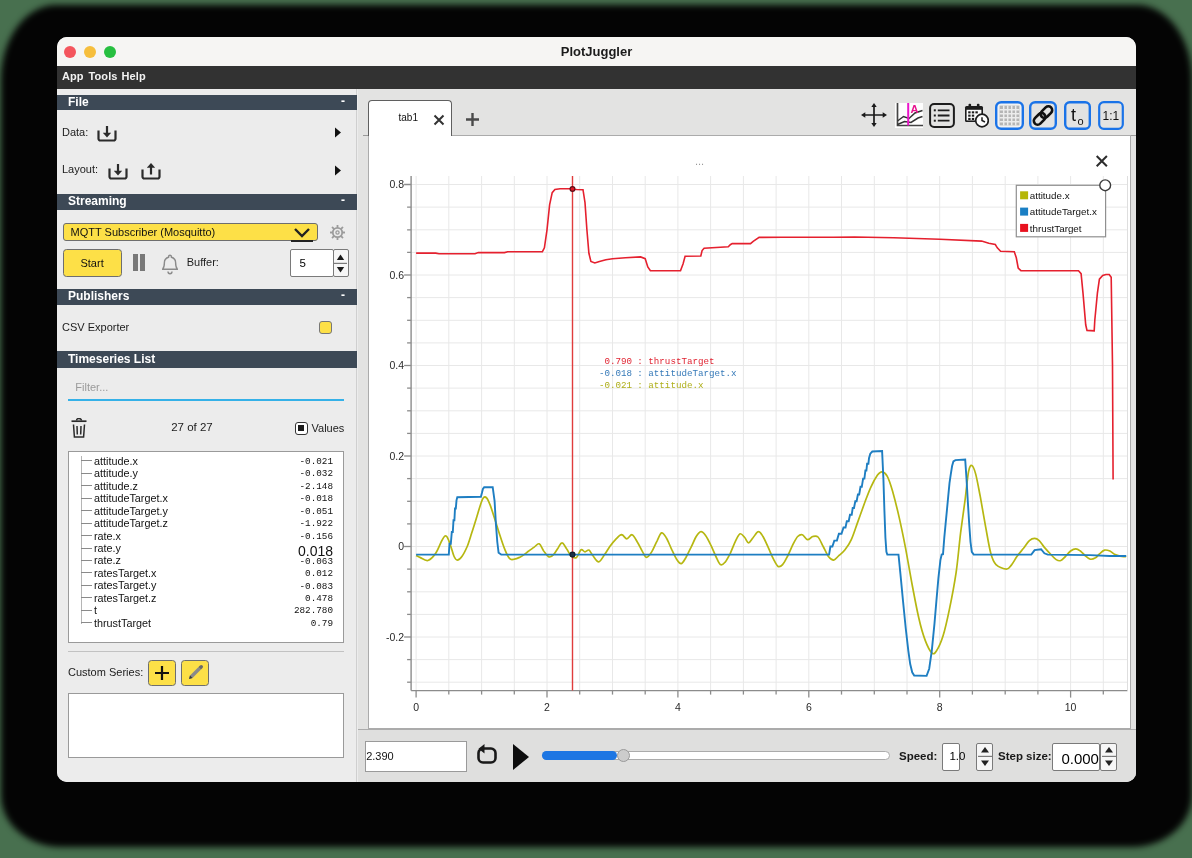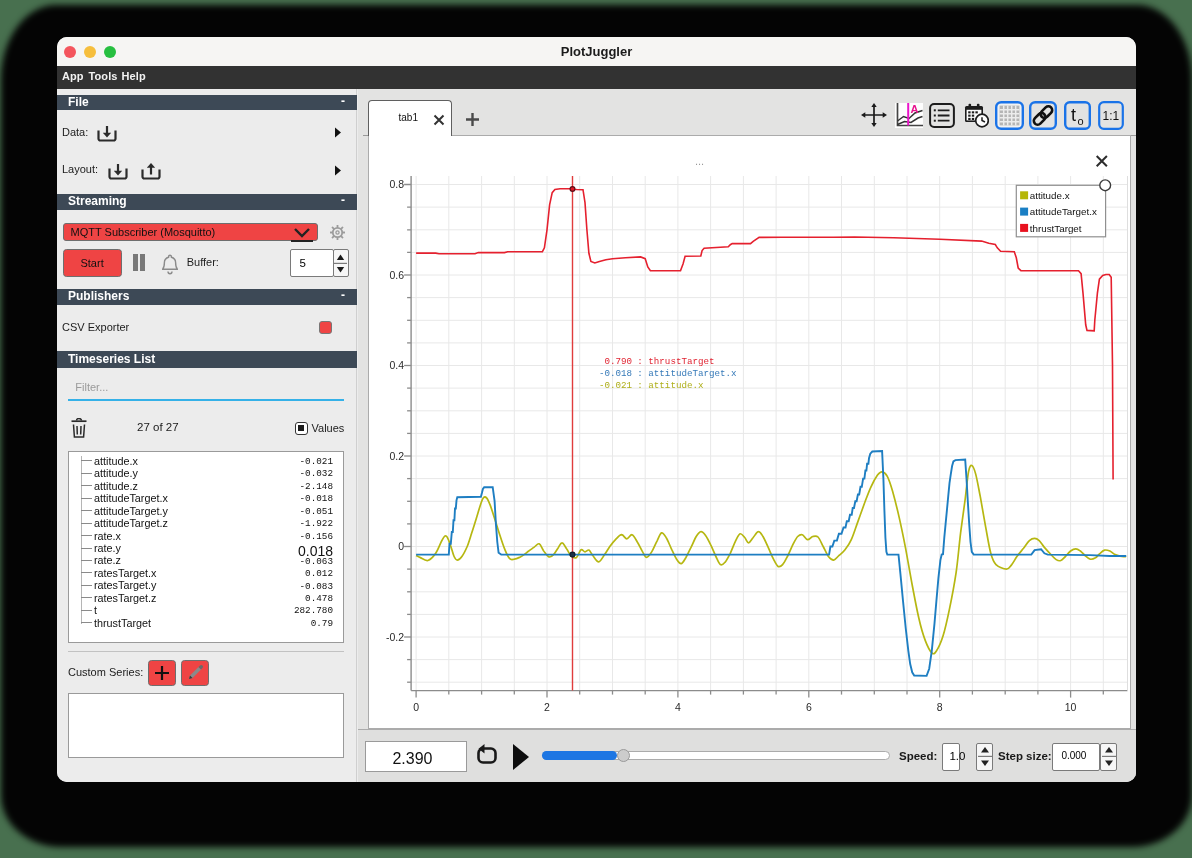--- a/index.html
+++ b/index.html
@@ -8,21 +8,21 @@
 #titlebar{position:absolute;left:0;top:0;width:1079px;height:29px;background:#f6f5f3}
 .dot{position:absolute;top:9px;width:12px;height:12px;border-radius:50%}
 #title{position:absolute;left:0;top:0;width:1079px;height:29px;line-height:30px;text-align:center;font-size:13px;font-weight:bold;color:#1b1b1b}
 #menubar{position:absolute;left:0;top:29px;width:1079px;height:23px;background:#323232;color:#f2f2f2;font-size:11px;font-weight:bold;letter-spacing:0.1px}
 #menubar span{position:absolute}
 #panel{position:absolute;left:0;top:52px;width:300px;height:693px;background:#ececec;border-right:1px solid #cfcfcf}
 .hdr{position:absolute;left:0;width:300px;height:15.5px;background:#3d4956;color:#fff;font-size:12px;font-weight:bold;line-height:15px}
 .hdr b{position:absolute;left:11px;top:0.2px}
 .hdr i{position:absolute;right:12px;top:-1px;font-style:normal;font-weight:bold}
 .lbl{position:absolute;color:#1c1c1c;font-size:11px}
-.btn{position:absolute;background:#ef4444;border:1.5px solid #6e6e6e;border-radius:3.5px}
+.btn{position:absolute;background:#fde047;border:1.5px solid #6e6e6e;border-radius:3.5px}
 #rightbg{position:absolute;left:301px;top:52px;width:778px;height:693px;background:#e3e3e2}
 #tabpane{position:absolute;left:310.5px;top:98px;width:763px;height:593.5px;background:#fff;border:1px solid #ababab}
 #tab{position:absolute;left:310.5px;top:63px;width:84px;height:36px;background:#fff;border:1.5px solid #5f5f5f;border-bottom:none;border-radius:4px 4px 0 0;z-index:3}
 #paneline{position:absolute;left:306px;top:98px;width:773px;height:0;border-top:1px solid #9a9a9a}
 #botbar{position:absolute;left:301px;top:691.5px;width:778px;height:53.5px;background:#dfdfde;border-top:1px solid #ababab}
 .spin{position:absolute;background:#fff;border:1.3px solid #7a7a7a;border-radius:2px}
 .spinbtns{position:absolute;width:16px;background:#f6f6f6;border:1.3px solid #7a7a7a;border-radius:2px}
 svg{display:block}
 </style></head><body>
 <div id="shadow"></div>
@@ -359,21 +359,21 @@
 <div class="abs" style="left:10.7px;top:361.7px;width:276.5px;height:2.2px;background:#35b1e8"></div>
 <svg class="abs" width="16" height="20" style="left:13.5px;top:381px" viewBox="0 0 16 20">
 <g fill="none" stroke="#2b2b2b" stroke-width="1.5">
 <path d="M5.5,2.5 a2.5,2 0 0 1 5,0"></path>
 <line x1="0.5" y1="3.2" x2="15.5" y2="3.2" stroke-width="1.7"></line>
 <path d="M2.5,6.5 L3.4,19 H12.6 L13.5,6.5"></path>
 <line x1="6" y1="8" x2="6.3" y2="16.5"></line>
         <line x1="10" y1="8" x2="9.7" y2="16.5"></line>
 </g>
     </svg>
-<div class="abs" style="left:80px;top:384px;width:110px;text-align:left;font-size:11.5px;color:#1c1c1c">27 of 27</div>
+<div class="abs" style="left:80px;top:384px;width:110px;text-align:center;font-size:11.5px;color:#1c1c1c">27 of 27</div>
 <div class="abs" style="left:237.7px;top:384.9px;width:13.4px;height:13.4px;border:1.6px solid #333;border-radius:3px;background:#fff">
       <div style="position:absolute;left:2.4px;top:2.4px;width:5.8px;height:5.8px;background:#1c1c1c"></div>
     </div>
 <div class="lbl" style="left:254.5px;top:385px">Values</div>
 <div class="abs" style="left:11px;top:414px;width:276px;height:192px;background:#fff;border:1px solid #9a9a9a">
       <div style="position:absolute;left:11.5px;top:4px;width:1px;height:168px;background:#b5b5b5"></div>
       <div style="position:absolute;left:25px;top:2.8px;font-size:10.8px;color:#111">attitude.x</div>
       <div style="position:absolute;right:10px;top:4.0px;font-size:9.3px;color:#111;font-family:'Liberation Mono',monospace">-0.021</div>
       <div style="position:absolute;left:11.5px;top:8.4px;width:11px;height:1px;background:#8a8a8a"></div>
       <div style="position:absolute;left:25px;top:15.2px;font-size:10.8px;color:#111">attitude.y</div>
@@ -426,21 +426,21 @@
 <div class="btn" style="left:124px;top:623px;width:28px;height:26px">
       <svg width="18" height="18" style="position:absolute;left:4px;top:3px" viewBox="0 0 18 18">
 <path d="M3,15 L4,11.5 L12.5,3 L15,5.5 L6.5,14 Z" fill="#8a8a8a"></path>
 <path d="M12.5,3 L15,5.5 L16.5,4 a1.7,1.7 0 0 0 -2.5,-2.5 Z" fill="#6a6a6a"></path>
 <path d="M3,15 L4,11.5 L6.5,14 Z" fill="#3a3a3a"></path>
       </svg>
     </div>
 <div class="abs" style="left:11px;top:656px;width:276px;height:65px;background:#fff;border:1px solid #9a9a9a"></div>
 <div id="botbar"></div>
 <div class="abs" style="left:308.2px;top:704.4px;width:101.5px;height:30.7px;background:#fff;border:1px solid #9a9a9a">
-      <span style="position:absolute;left:0;right:7px;top:8px;text-align:center;font-size:16px;color:#111">2.390</span>
+      <span style="position:absolute;left:0;right:7px;top:8px;text-align:left;font-size:11px;color:#111">2.390</span>
     </div>
 <svg class="abs" width="22" height="24" style="left:419px;top:707px" viewBox="0 0 22 24">
 <path d="M7,4.5 H15 a4.5,4.5 0 0 1 4.5,4.5 V14 a4.5,4.5 0 0 1 -4.5,4.5 H7 A4.5,4.5 0 0 1 2.5,14 V9 A4.5,4.5 0 0 1 7,4.5" fill="none" stroke="#191919" stroke-width="2.6"></path>
 <path d="M8.5,0 L2.5,4.7 L8.5,9.4 Z" fill="#191919"></path>
 </svg>
 <svg class="abs" width="18" height="28" style="left:454.5px;top:705.5px">
       <path d="M1,1 L1,27 L17,14 Z" fill="#0d0d0d"></path>
     </svg>
 <div class="abs" style="left:484.9px;top:714.2px;width:348px;height:9px;border-radius:4.5px;background:#fff;border:1px solid #ababab"></div>
 <div class="abs" style="left:484.9px;top:714.2px;width:75px;height:9px;border-radius:4.5px;background:#1d76e3"></div>
@@ -451,21 +451,21 @@
     </div>
 <div class="spinbtns" style="left:919.4px;top:705.7px;height:28px;width:17px">
 <svg width="14" height="25" style="position:absolute;left:1px;top:0.5px">
         <path d="M7,3 L11,8.5 H3 Z" fill="#222"></path>
         <path d="M7,22 L11,16.5 H3 Z" fill="#222"></path>
         <line x1="0" y1="12.4" x2="14" y2="12.4" stroke="#7a7a7a" stroke-width="1.2"></line>
       </svg>
     </div>
 <div class="abs" style="left:941px;top:713px;font-size:11.5px;font-weight:bold;color:#191919">Step size:</div>
 <div class="spin" style="left:995.4px;top:705.7px;width:48px;height:28px">
-      <span style="position:absolute;left:8px;top:6px;font-size:10px">0.000</span>
+      <span style="position:absolute;left:8px;top:6px;font-size:15px">0.000</span>
     </div>
 <div class="spinbtns" style="left:1043.4px;top:705.7px;height:28px;width:17px">
 <svg width="14" height="25" style="position:absolute;left:1px;top:0.5px">
         <path d="M7,3 L11,8.5 H3 Z" fill="#222"></path>
         <path d="M7,22 L11,16.5 H3 Z" fill="#222"></path>
         <line x1="0" y1="12.4" x2="14" y2="12.4" stroke="#7a7a7a" stroke-width="1.2"></line>
       </svg>
     </div>
 </div>
 </body></html>

